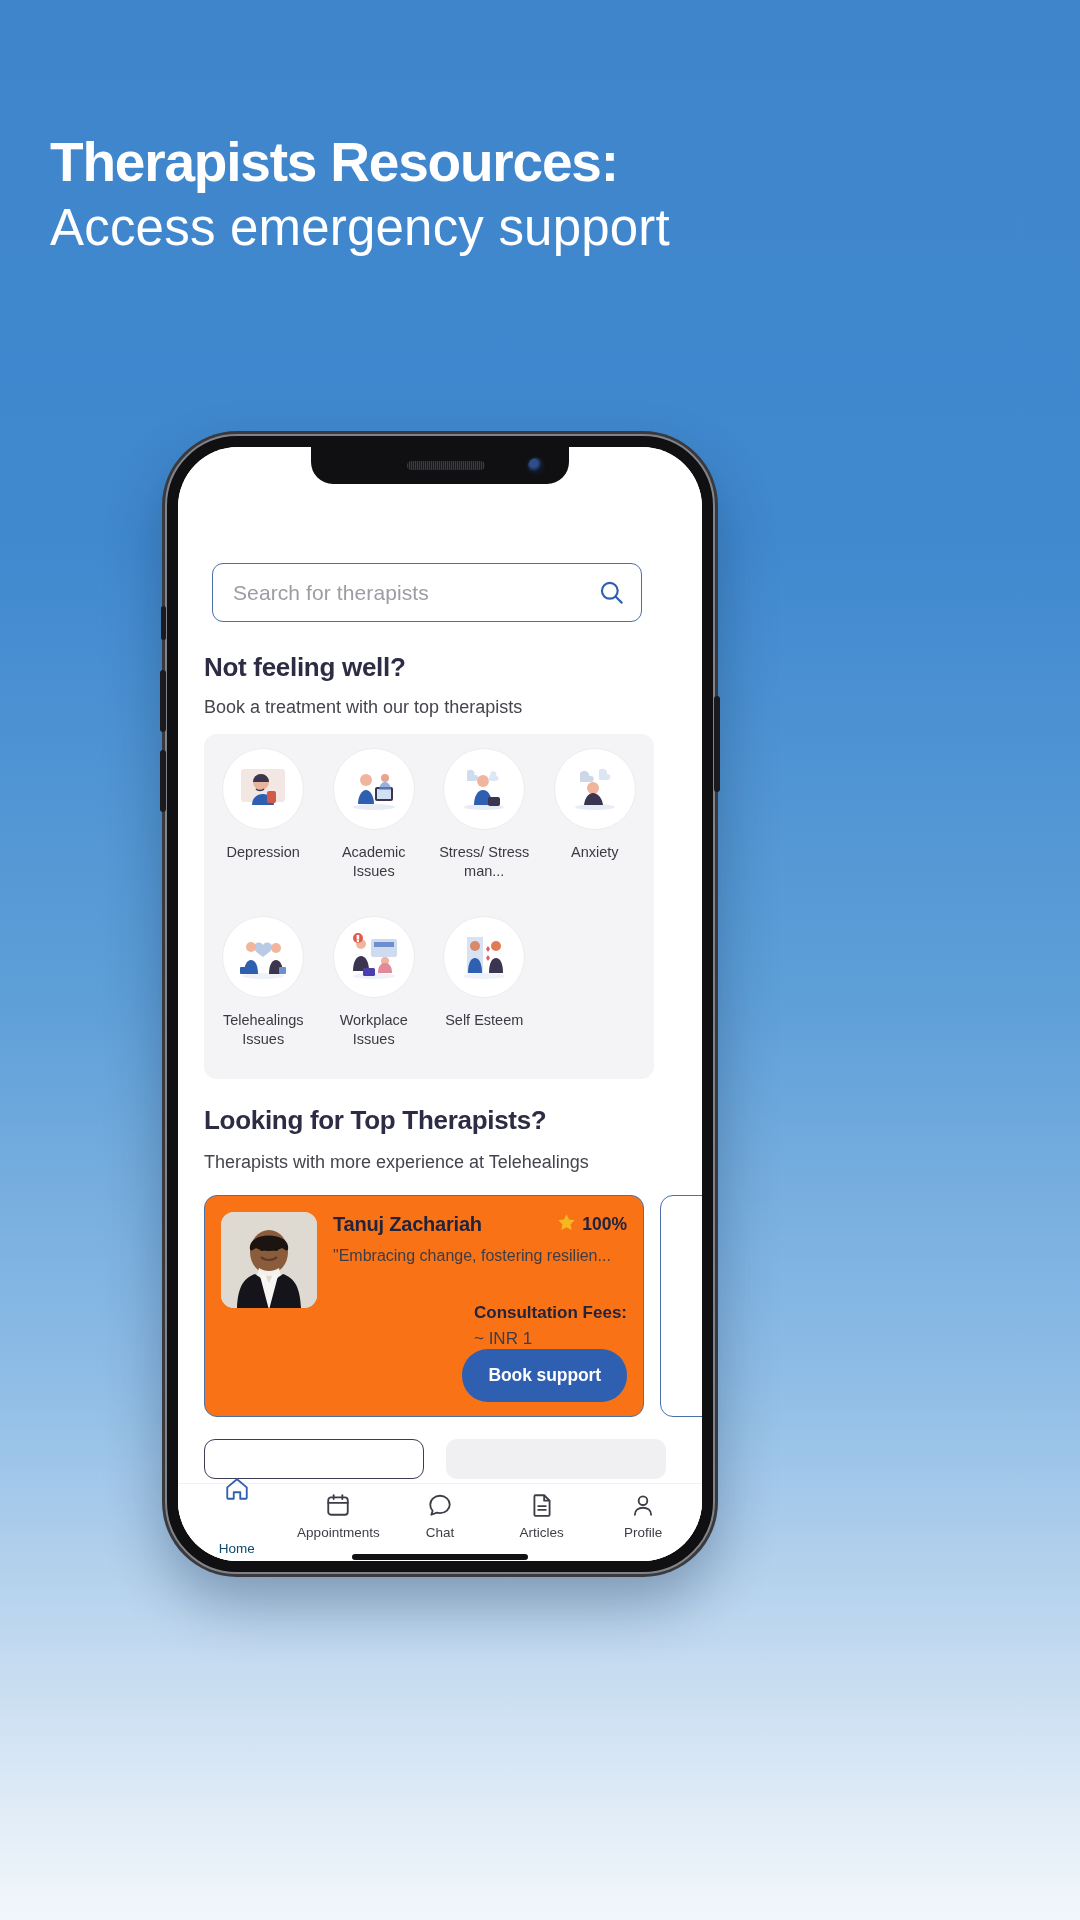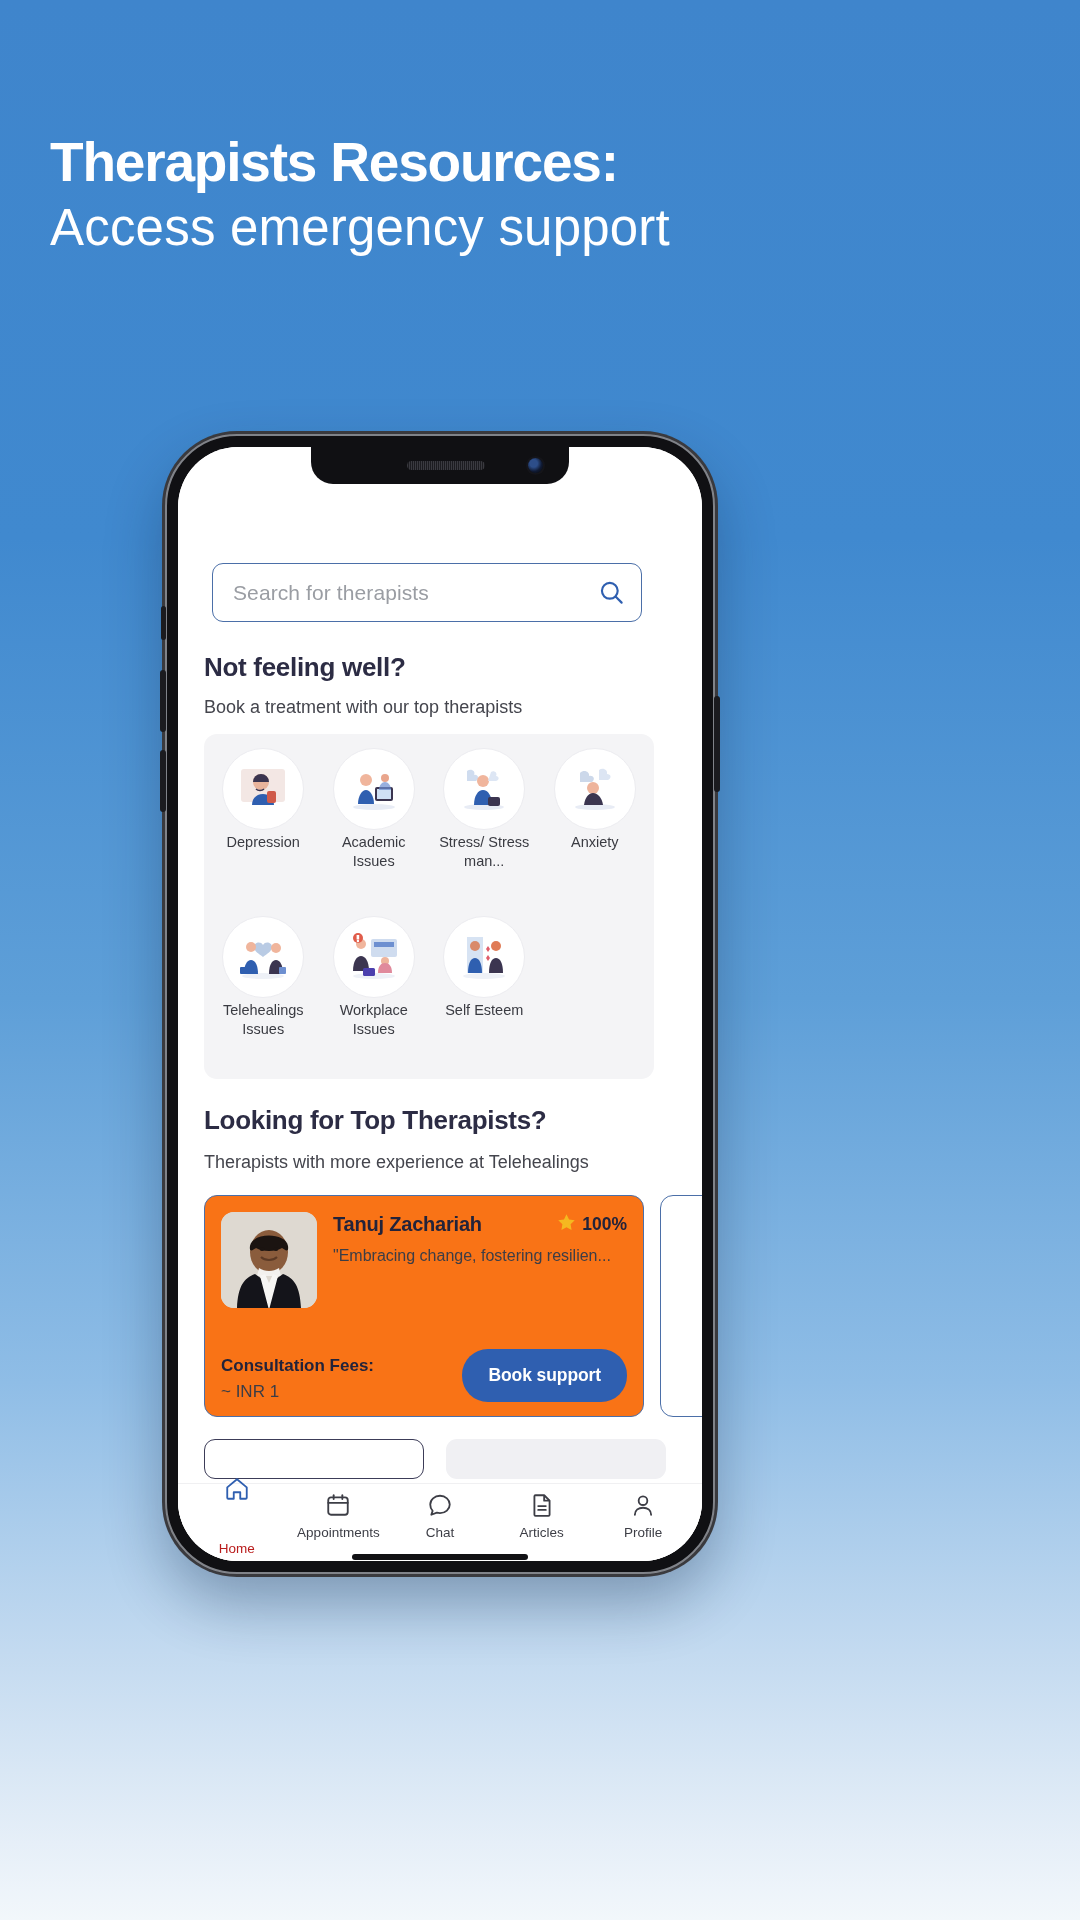--- a/index.html
+++ b/index.html
@@ -94,21 +94,21 @@
     padding:14px 4px 0 4px;
   }
   .cat{ display:flex; flex-direction:column; align-items:center; }
   .cat-bubble{
     width:82px; height:82px; border-radius:50%; background:#fff;
     border:1px solid #ececf0; display:flex; align-items:center; justify-content:center;
     overflow:hidden;
   }
   .cat-bubble svg{ display:block; }
   .cat-label{
-    margin-top:3px; font-size:14.5px; line-height:1.32; color:#3a3b42;
+    margin-top:13px; font-size:14.5px; line-height:1.32; color:#3a3b42;
     text-align:center; font-weight:300; max-width:104px;
   }
 
   .ther-card{
     position:absolute; left:26px; top:748px; width:440px; height:222px;
     background:#f97316; border:1.6px solid #4b6fa8; border-radius:13px;
   }
   .ther-card-peek{
     position:absolute; left:482px; top:748px; width:60px; height:222px;
     background:#fff; border:1.6px solid #4b6fa8; border-radius:13px;
@@ -122,21 +122,21 @@
   .ther-name-row{ display:flex; align-items:center; justify-content:space-between; }
   .ther-name{ font-size:20px; font-weight:bold; color:#23233a; letter-spacing:-.2px; }
   .rating{ display:flex; align-items:center; gap:5px; flex:0 0 auto; }
   .rating .pct{ font-size:17.5px; font-weight:bold; color:#23233a; }
   .ther-quote{
     margin-top:10px; font-size:16px; color:#3c3d46; font-weight:300;
     white-space:nowrap; overflow:hidden;
   }
   .ther-bot{
     position:absolute; left:16px; right:16px; bottom:14px;
-    display:flex; align-items:flex-end; justify-content:space-between;
+    display:flex; align-items:flex-end; justify-content:space-between;flex-direction:column;
   }
   .fees-l1{ font-size:17px; font-weight:bold; color:#23233a; }
   .fees-l2{ font-size:17px; color:#3c3d46; font-weight:300; margin-top:6px; }
   .book-btn{
     background:#2f5fb0; color:#fff; font-size:17.5px; font-weight:bold;
     border:none; border-radius:26px; padding:16px 26px; cursor:pointer;
     letter-spacing:-.1px;
   }
 
   .ghost-row{ position:absolute; left:26px; top:992px; display:flex; gap:22px; }
@@ -144,21 +144,21 @@
   .ghost-b{ width:220px; height:40px; border-radius:11px; background:#f0f0f3; }
 
   
   .tabbar{
     position:absolute; left:0; right:0; bottom:0; height:78px; background:#fff;
     display:flex; align-items:center; justify-content:space-around;
     padding:0 8px 14px 8px; border-top:1px solid #f0f0f2;
   }
   .tab{ display:flex; flex-direction:column; align-items:center; gap:7px; width:20%; }
   .tab .lab{ font-size:13.5px; color:#3d3e46; font-weight:300; }
-  .tab.active .lab{ color:#b91c1c;margin-top:32px; }
+  .tab.active .lab{ color:#0c4a6e;margin-top:32px; }
   .tab svg{ display:block; }
 </style>
 </head>
 <body>
 
 <div class="headline">
   <div class="l1">Therapists Resources:</div>
   <div class="l2">Access emergency support</div>
 </div>
 

